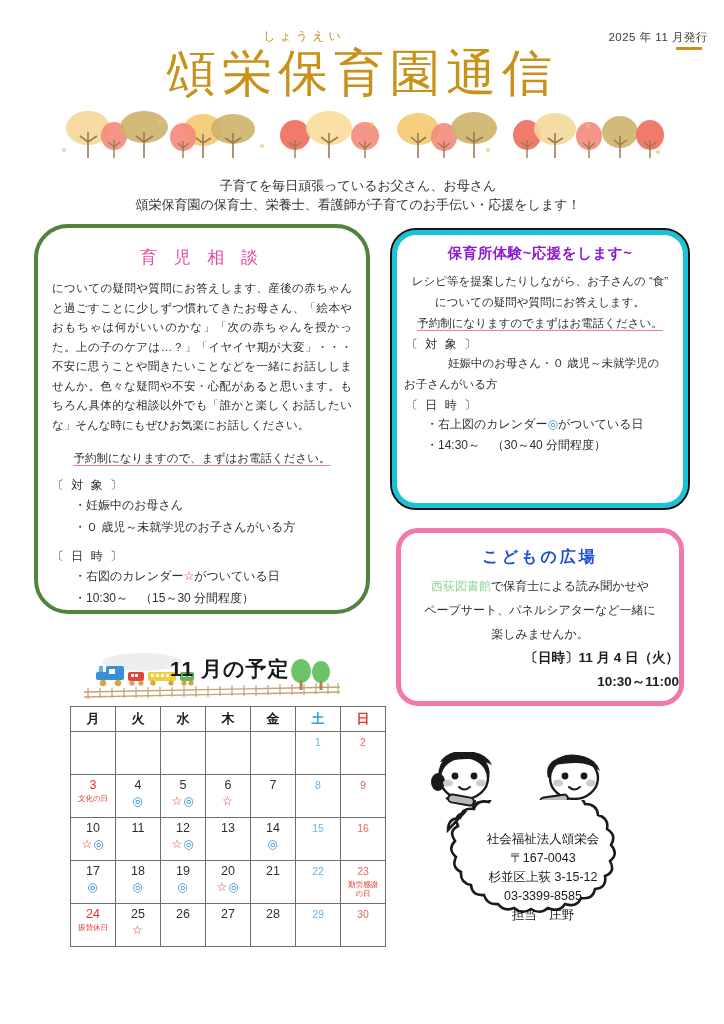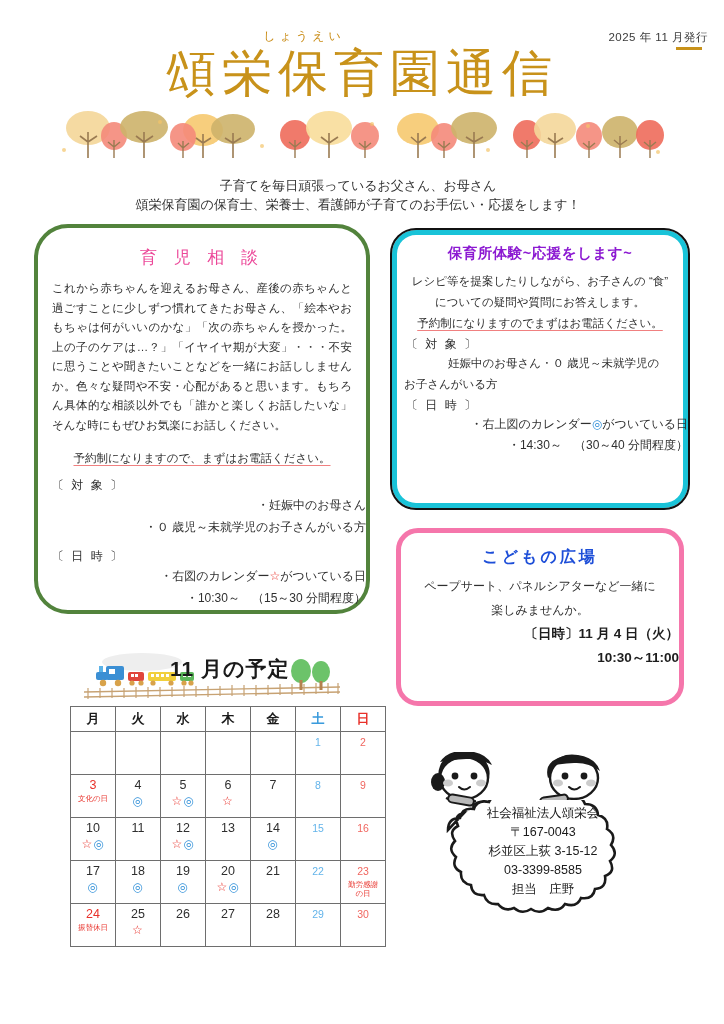--- a/index.html
+++ b/index.html
@@ -128,21 +128,20 @@
     letter-spacing: 2px;
     color: #2f2f2f;
     margin-top: 10px;
     padding-left: 14px;
   }
   .sec-item {
     font-size: 12px;
     color: #2f2f2f;
     padding-left: 36px;
     line-height: 22px;
-    text-align: right;
   }
   .star-red { color: #e8312a; font-size: 12px; }
   .circ-blue { color: #2f8fd8; font-size: 12px; }
 
   
   #box-taiken {
     position: absolute;
     left: 390px;
     top: 228px;
     width: 300px;
@@ -302,21 +301,21 @@
   #cloud-box {
     position: absolute;
     left: 432px;
     top: 800px;
     width: 222px;
     height: 138px;
   }
   #cloud-text {
     position: absolute;
     left: 432px;
-    top: 804px;
+    top: 830px;
     width: 222px;
     text-align: center;
   }
   #cloud-text .ln {
     font-size: 12.5px;
     line-height: 19px;
     color: #1a1a1a;
   }
   #cloud-text .ln.big {
     font-size: 13.5px;
@@ -397,21 +396,21 @@
     </svg>
 
     <div id="subtitle">
       <div>子育てを毎日頑張っているお父さん、お母さん</div>
       <div>頌栄保育園の保育士、栄養士、看護師が子育てのお手伝い・応援をします！</div>
     </div>
   </div>
 
   <div id="box-ikuji">
     <div class="bx-title">育 児 相 談</div>
-    <div class="bx-body">これから赤ちゃんを迎えるお母さん、産後の赤ちゃんと過ごすことに少しずつ慣れてきたお母さん、「絵本やおもちゃは何がいいのかな」「次の赤ちゃんを授かった。上の子のケアは…？」「イヤイヤ期が大変」・・・不安に思うことや聞きたいことなどを一緒にお話ししませんか。色々な疑問や不安・心配があると思います。もちろん具体的な相談以外でも「誰かと楽しくお話したいな」そんな時にもぜひお気楽にお話しください。</div>
+    <div class="bx-body">についての疑問や質問にお答えします、産後の赤ちゃんと過ごすことに少しずつ慣れてきたお母さん、「絵本やおもちゃは何がいいのかな」「次の赤ちゃんを授かった。上の子のケアは…？」「イヤイヤ期が大変」・・・不安に思うことや聞きたいことなどを一緒にお話ししませんか。色々な疑問や不安・心配があると思います。もちろん具体的な相談以外でも「誰かと楽しくお話したいな」そんな時にもぜひお気楽にお話しください。</div>
     <span class="reserve-note">予約制になりますので、まずはお電話ください。</span>
     <div class="sec-label">〔 対 象 〕</div>
     <div class="sec-item">・妊娠中のお母さん</div>
     <div class="sec-item">・０ 歳児～未就学児のお子さんがいる方</div>
     <div class="sec-label">〔 日 時 〕</div>
     <div class="sec-item"><span>・右図のカレンダー</span><span class="star-red">☆</span><span>がついている日</span></div>
     <div class="sec-item">・10:30～　（15～30 分間程度）</div>
   </div>
 
   <div id="box-taiken">
@@ -422,20 +421,21 @@
     <div class="sec-label">〔 対 象 〕</div>
     <div class="indent-line">妊娠中のお母さん・０ 歳児～未就学児の</div>
     <div class="flush-line">お子さんがいる方</div>
     <div class="sec-label">〔 日 時 〕</div>
     <div class="sec-item"><span>・右上図のカレンダー</span><span class="circ-blue">◎</span><span>がついている日</span></div>
     <div class="sec-item">・14:30～　（30～40 分間程度）</div>
   </div>
 
   <div id="box-hiroba">
     <div class="bx-title">こどもの広場</div>
+    <div class="bx-line"><span class="lib-green">西荻図書館</span><span>で保育士による読み聞かせや</span></div>
     <div class="bx-line">ペープサート、パネルシアターなど一緒に</div>
     <div class="bx-line">楽しみませんか。</div>
     <div class="bx-strong">〔日時〕11 月 4 日（火）</div>
     <div class="bx-strong">10:30～11:00</div>
   </div>
 
   <svg id="train-art" viewBox="0 0 260 50">
     <ellipse cx="60" cy="10" rx="40" ry="9" fill="#eeeeee"></ellipse>
 
     <rect x="24" y="14" width="18" height="14" rx="2" fill="#3b8fd4"></rect>

